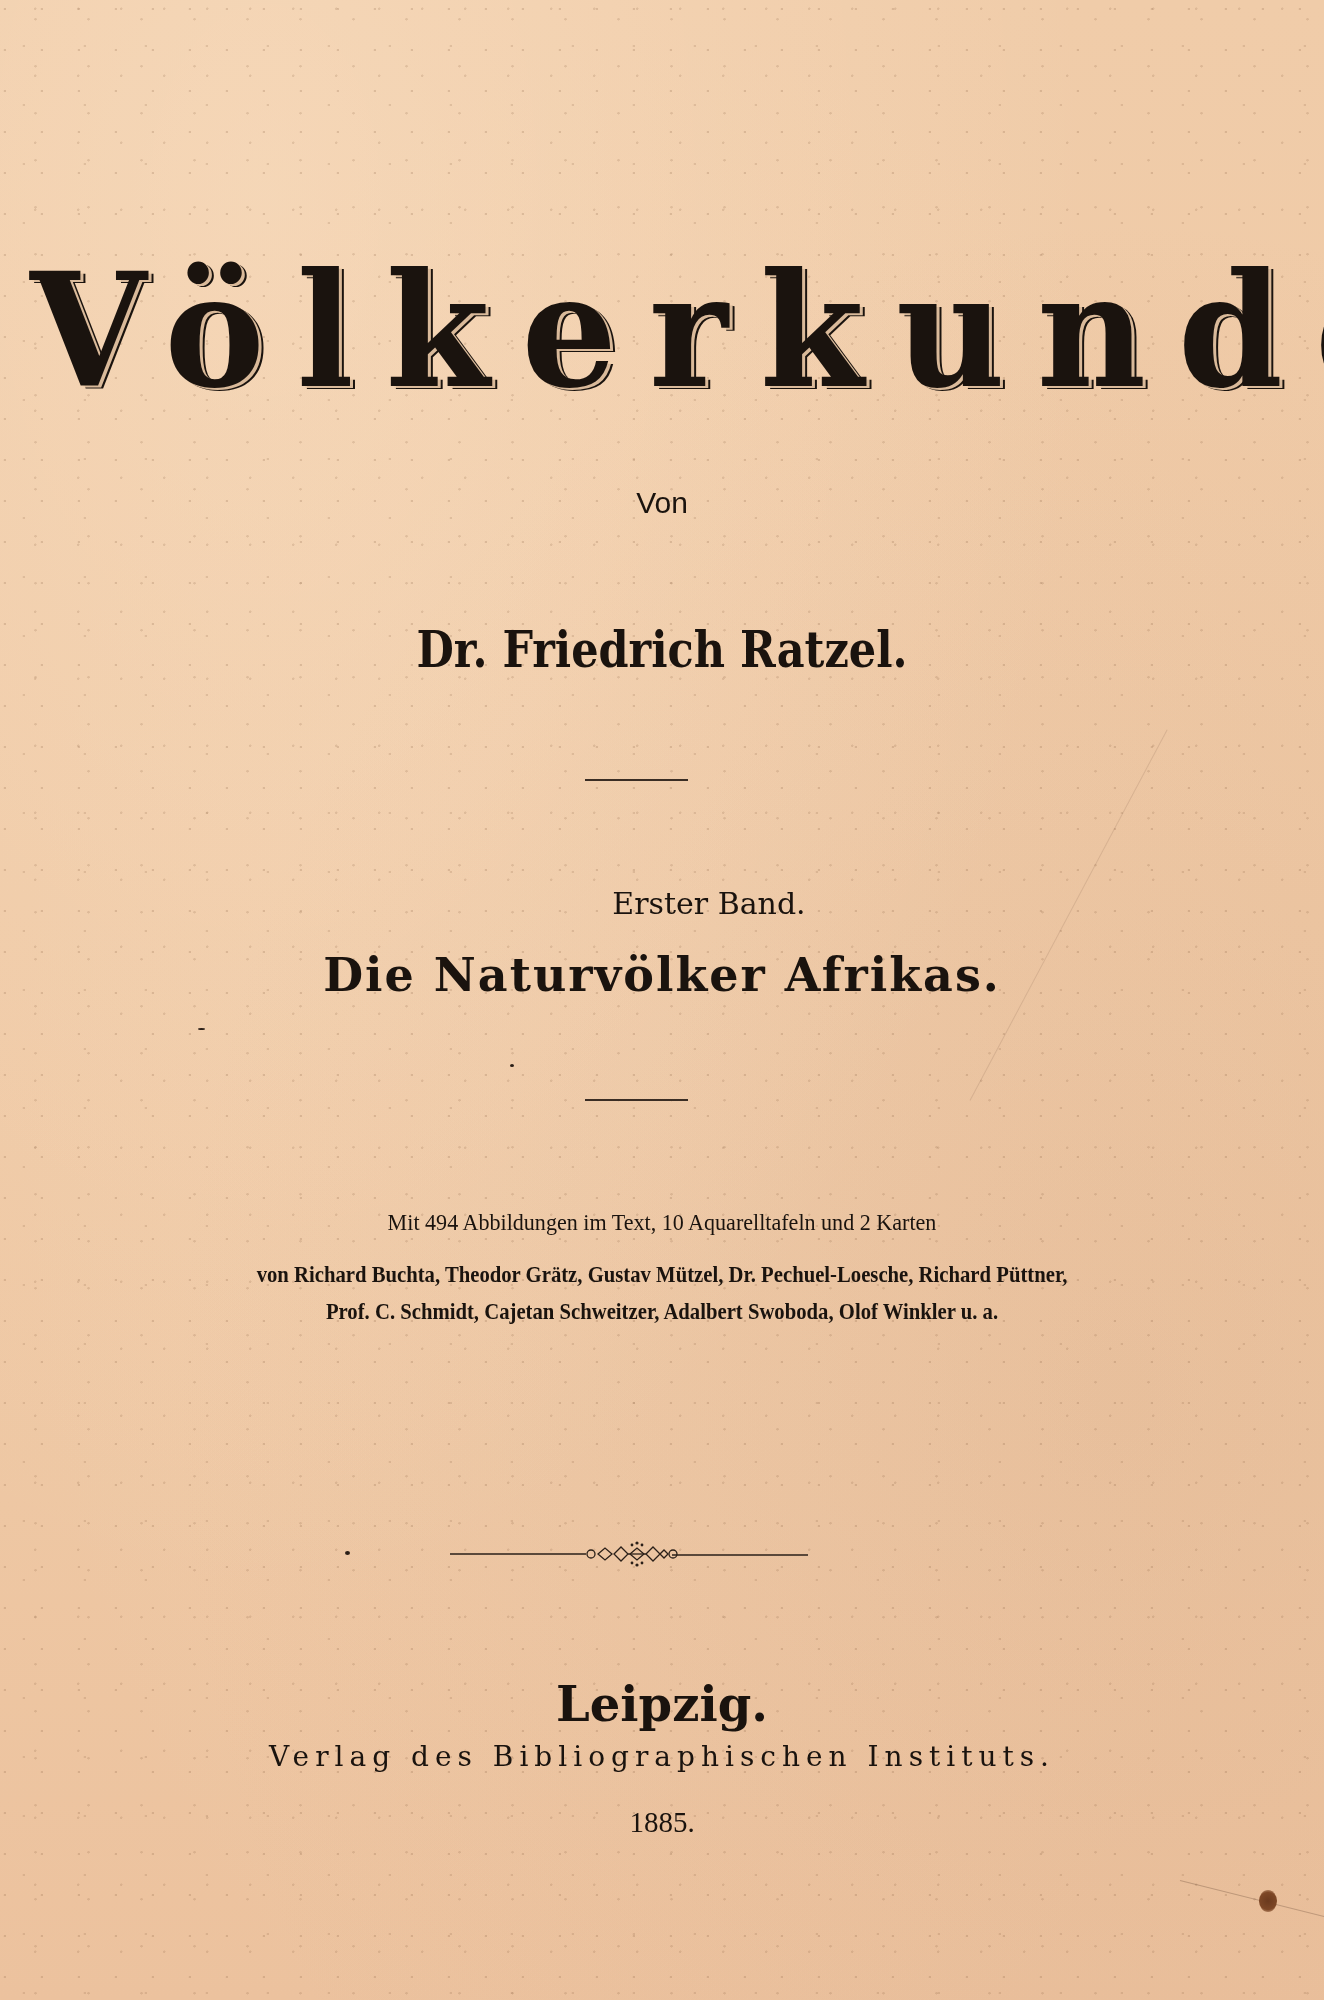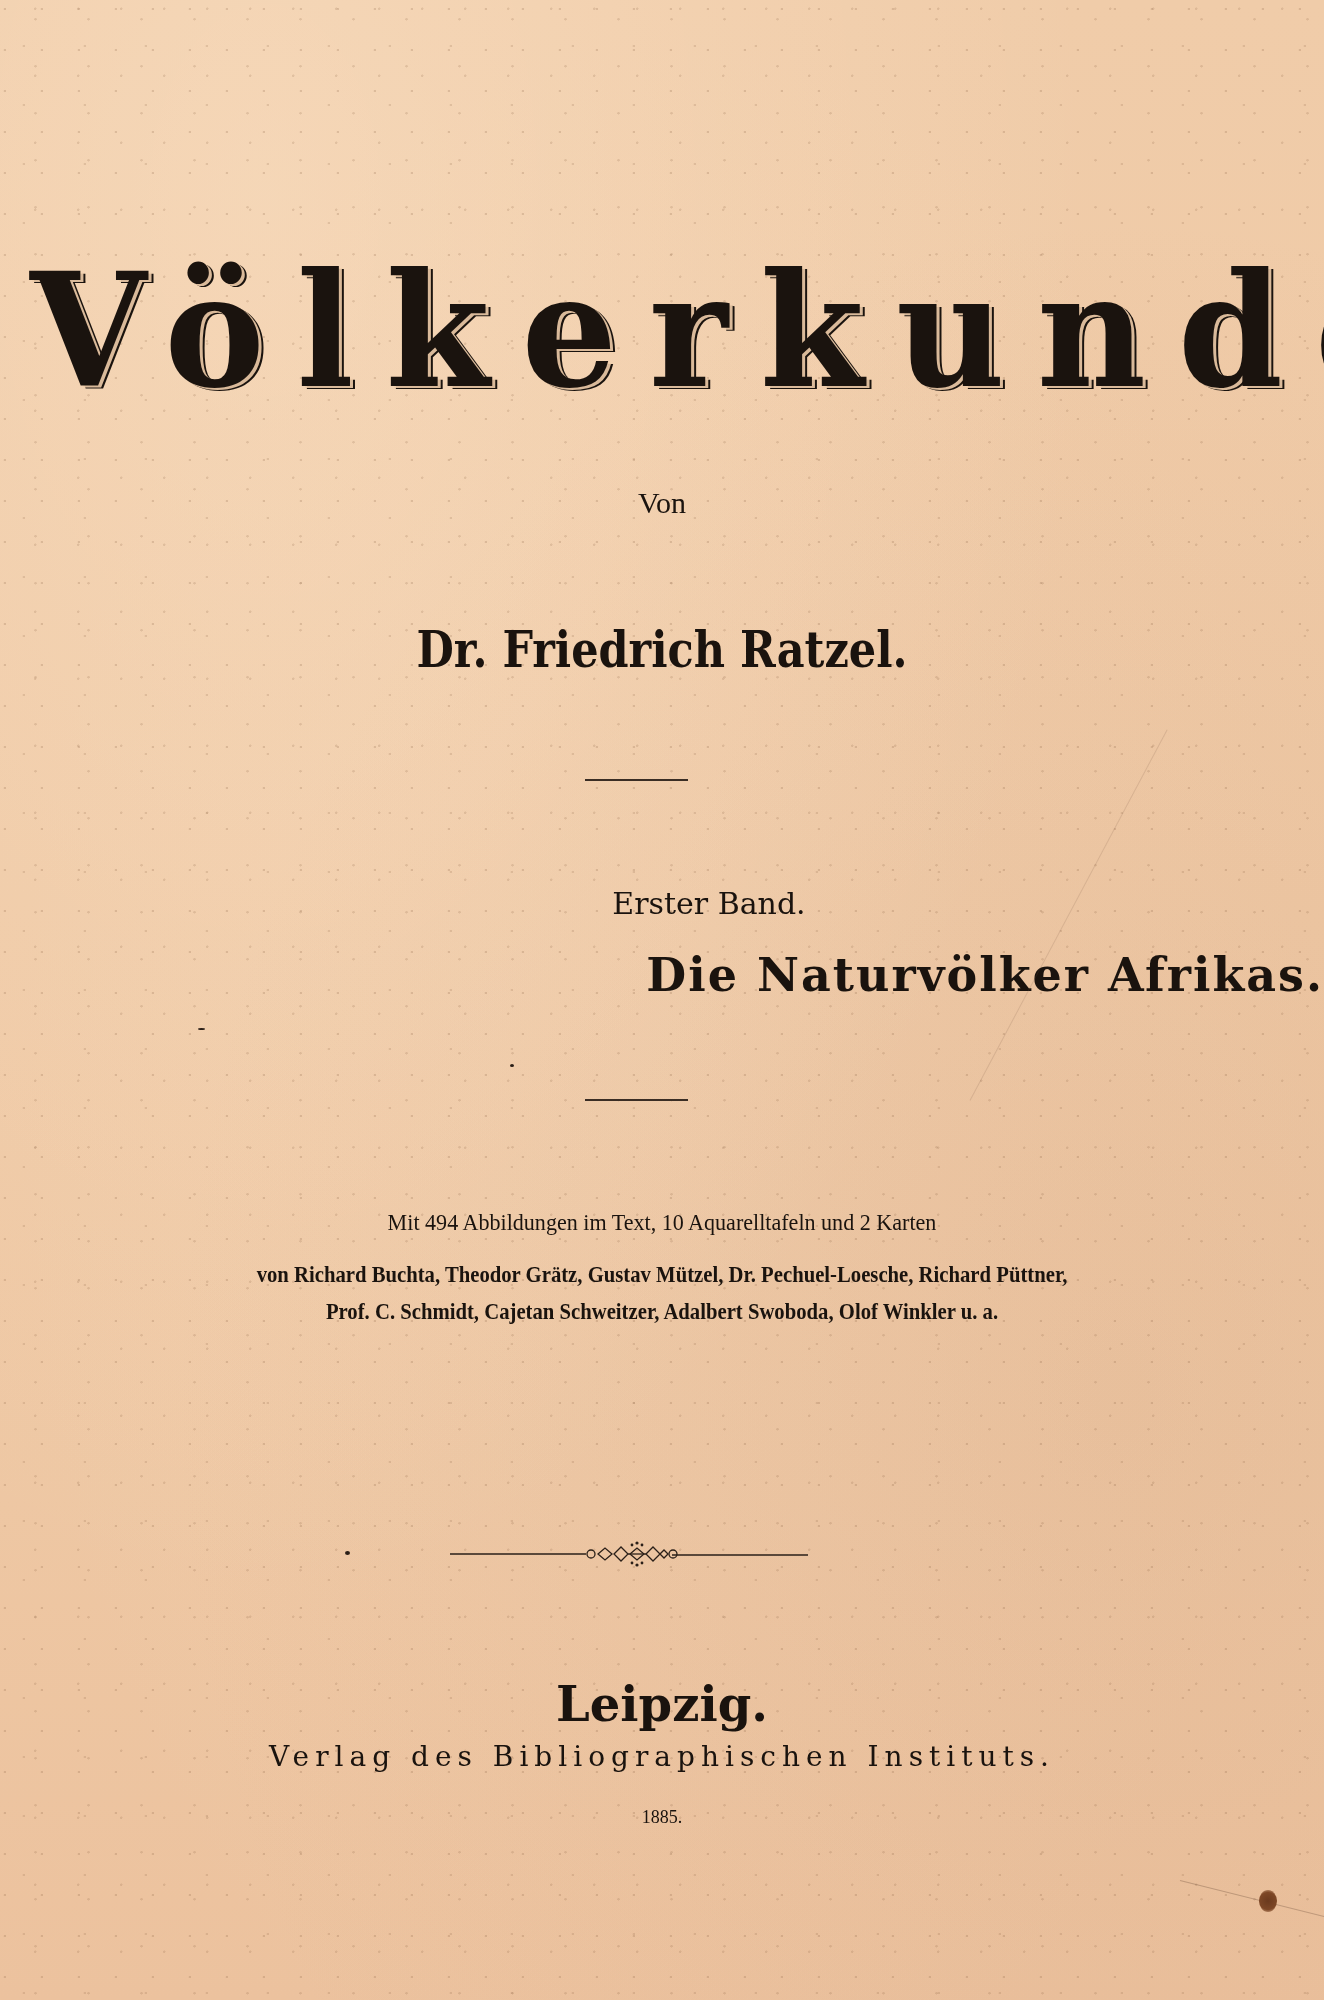--- a/index.html
+++ b/index.html
@@ -52,21 +52,21 @@
       font-weight: bold;
       font-size: 150px;
       letter-spacing: 32px;
       text-shadow: 3px 2px 0 rgba(240,205,170,0.9), 5px 3px 0 #1a130e;
       transform: scaleY(1.05);
       padding-left: 30px;
     }
     .von {
       top: 488px;
       font-size: 30px;
-      font-family: Liberation Serif, serif;
+      font-family: Liberation Sans, sans-serif;
     }
     .author {
       top: 625px;
       font-size: 50px;
       font-weight: bold;
       font-family: "DejaVu Serif", serif;
       transform: scaleX(0.86);
     }
     .rule {
       position: absolute;
@@ -80,21 +80,20 @@
       font-size: 30px;
       font-family: "DejaVu Serif", serif;
       margin-left: 47px;
     }
     .subtitle {
       top: 952px;
       font-size: 46px;
       font-weight: bold;
       font-family: "DejaVu Serif", serif;
       letter-spacing: 2px;
-      text-align: right;
     }
     .illus {
       top: 1210px;
       font-size: 24px;
       font-family: "Liberation Serif", serif;
       transform: scaleX(0.92);
     }
     .contrib1 {
       top: 1263px;
       font-size: 23px;
@@ -123,21 +122,21 @@
       font-family: "DejaVu Serif", serif;
     }
     .publisher {
       top: 1743px;
       font-size: 28px;
       font-family: "DejaVu Serif", serif;
       letter-spacing: 6px;
     }
     .year {
       top: 1808px;
-      font-size: 18px;
+      font-size: 29px;
       font-family: "Liberation Serif", serif;
     }
     .stain {
       position: absolute;
       top: 1890px;
       left: 1259px;
       width: 18px;
       height: 22px;
       border-radius: 50%;
       background: radial-gradient(circle, #6b3a1e 0%, #7d4726 60%, rgba(125,71,38,0) 100%);

